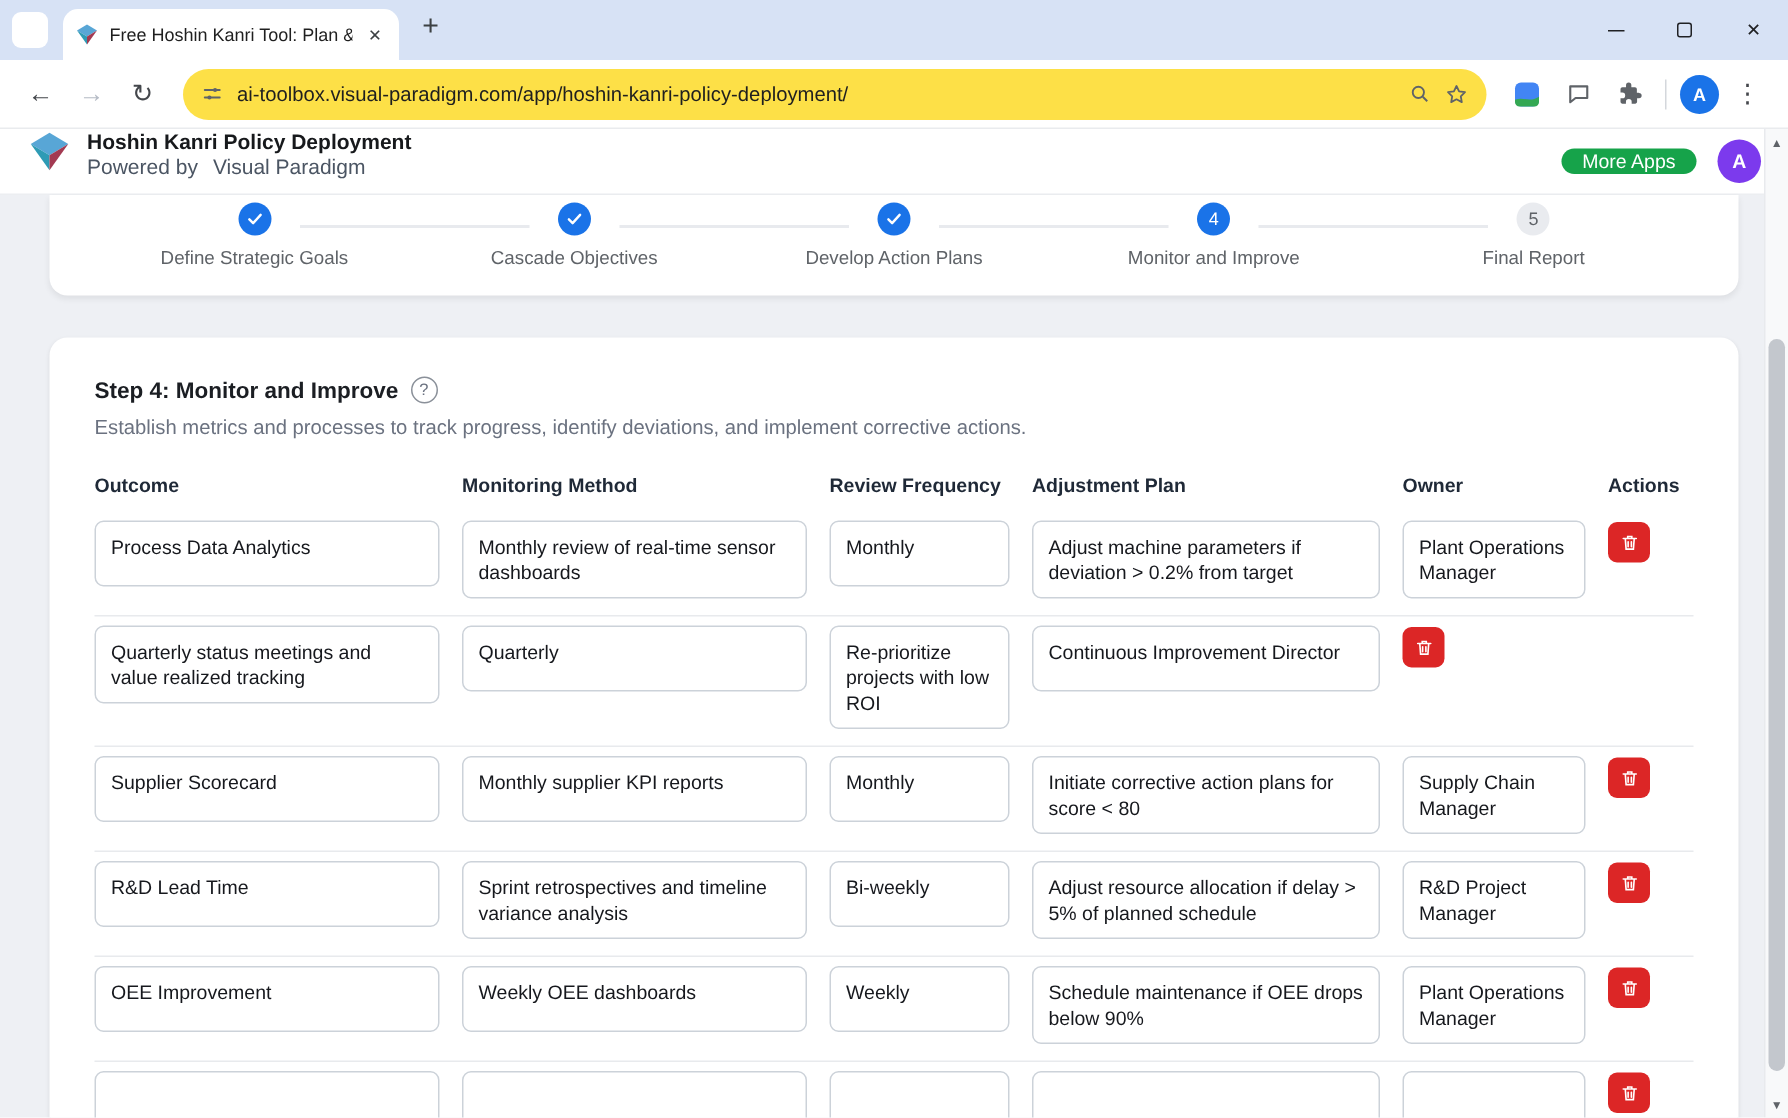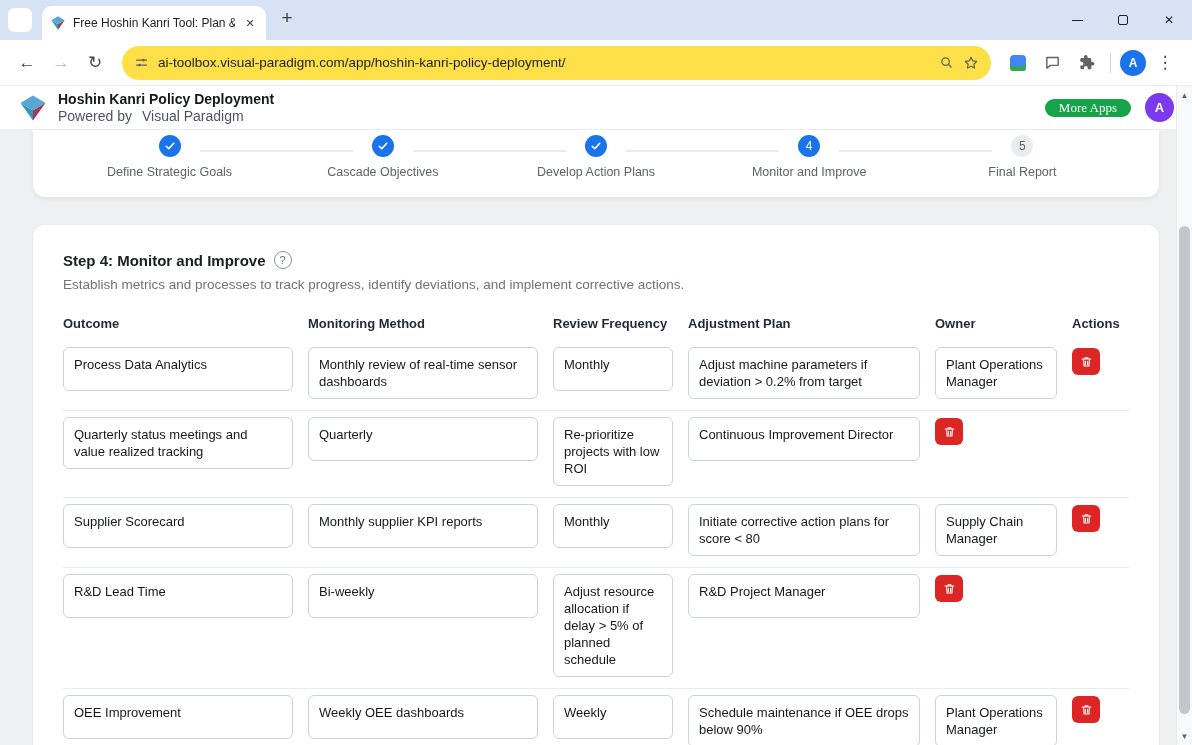--- a/index.html
+++ b/index.html
@@ -22,27 +22,27 @@
   .navbar{height:46px;background:#fff;display:flex;align-items:center;padding:0 12px;gap:4px;border-bottom:1px solid #e9ebee}
   .nav-icon{width:30px;height:30px;display:flex;align-items:center;justify-content:center;font-size:17px;color:#44474c;border-radius:50%;cursor:pointer;flex:0 0 auto}
   .nav-icon.disabled{color:#b6bcc6}
   .omnibox{flex:1;height:34px;background:#fde047;border-radius:17px;display:flex;align-items:center;padding:0 12px;gap:9px;margin:0 8px;cursor:text}
   .omni-icon{display:flex;align-items:center;flex:0 0 auto}
   .url{flex:1;font-size:13.5px;color:#1f1f1f;white-space:nowrap;overflow:hidden}
   .divider{width:1px;height:20px;background:#d4d7dc;margin:0 5px;flex:0 0 auto}
   .nav-avatar{width:26px;height:26px;border-radius:50%;background:var(--accent,#1a73e8);color:#fff;font-size:12px;font-weight:bold;display:flex;align-items:center;justify-content:center;cursor:pointer;flex:0 0 auto}
 
   
-  .app-header{height:44px;background:#fff;display:flex;align-items:center;padding:0 18px;gap:10px;border-bottom:1px solid #eceef1}
+  .app-header{height:44px;background:#fff;display:flex;padding:0 18px;gap:10px;border-bottom:1px solid #eceef1}
   .logo svg{width:30px;height:30px;display:block}
   .app-title{font-size:14px;font-weight:bold;color:#17191c;line-height:16px}
   .powered{font-size:14px;color:#4b5563;display:flex;gap:10px;margin-top:1px}
   .vp-link{color:#4b5563;cursor:pointer}
   .header-right{margin-left:auto;display:flex;align-items:center;gap:14px}
-  .more-apps{background:var(--green,#16a34a);color:#fff;border:none;font-size:13px;padding:1px 14px;border-radius:16px;font-family:Liberation Serif, serif;cursor:pointer}
+  .more-apps{background:var(--green,#16a34a);color:#fff;border:none;font-size:13px;padding:1px 14px;border-radius:16px;font-family:Liberation Sans, sans-serif;cursor:pointer}
   .user-avatar{width:29px;height:29px;border-radius:50%;background:var(--purple,#7c3aed);color:#fff;font-weight:bold;font-size:13px;display:flex;align-items:center;justify-content:center;cursor:pointer}
 
   
   .stepper-band{background:#fff;margin:0 33px;border-radius:0 0 12px 12px;box-shadow:0 2px 4px rgba(0,0,0,.07);display:flex;padding:5px 30px 18px}
   .step{flex:1;display:flex;flex-direction:column;align-items:center;position:relative;cursor:pointer}
   .circle{width:22px;height:22px;border-radius:50%;display:flex;align-items:center;justify-content:center;font-size:12px;z-index:1;position:relative}
   .circle.done,.circle.active{background:var(--accent,#1a73e8);color:#fff}
   .circle.todo{background:#e9ebef;color:#5f6368}
   .step-label{margin-top:8px;font-size:12.5px;color:#5f6368;white-space:nowrap}
   .connector{position:absolute;top:15px;height:2px;background:#e8eaee;left:calc(-50% + 30px);width:calc(100% - 60px)}
@@ -250,20 +250,21 @@
     <div class="field">Supply Chain Manager</div>
     <button class="del">
         <svg width="13" height="14" viewBox="0 0 24 24" fill="none" stroke="#fff" stroke-width="2" stroke-linecap="round">
           <path d="M4 6.5h16M9.5 6.5V4h5v2.5M6.5 6.5l1 13h9l1-13M10 10.5v6M14 10.5v6"></path>
         </svg>
       </button>
   </div>
 
   <div class="trow tgrid">
     <div class="field">R&amp;D Lead Time</div>
+    <div class="field">Sprint retrospectives and timeline variance analysis</div>
     <div class="field">Bi-weekly</div>
     <div class="field">Adjust resource allocation if delay &gt; 5% of planned schedule</div>
     <div class="field">R&amp;D Project Manager</div>
     <button class="del">
         <svg width="13" height="14" viewBox="0 0 24 24" fill="none" stroke="#fff" stroke-width="2" stroke-linecap="round">
           <path d="M4 6.5h16M9.5 6.5V4h5v2.5M6.5 6.5l1 13h9l1-13M10 10.5v6M14 10.5v6"></path>
         </svg>
       </button>
   </div>
 

